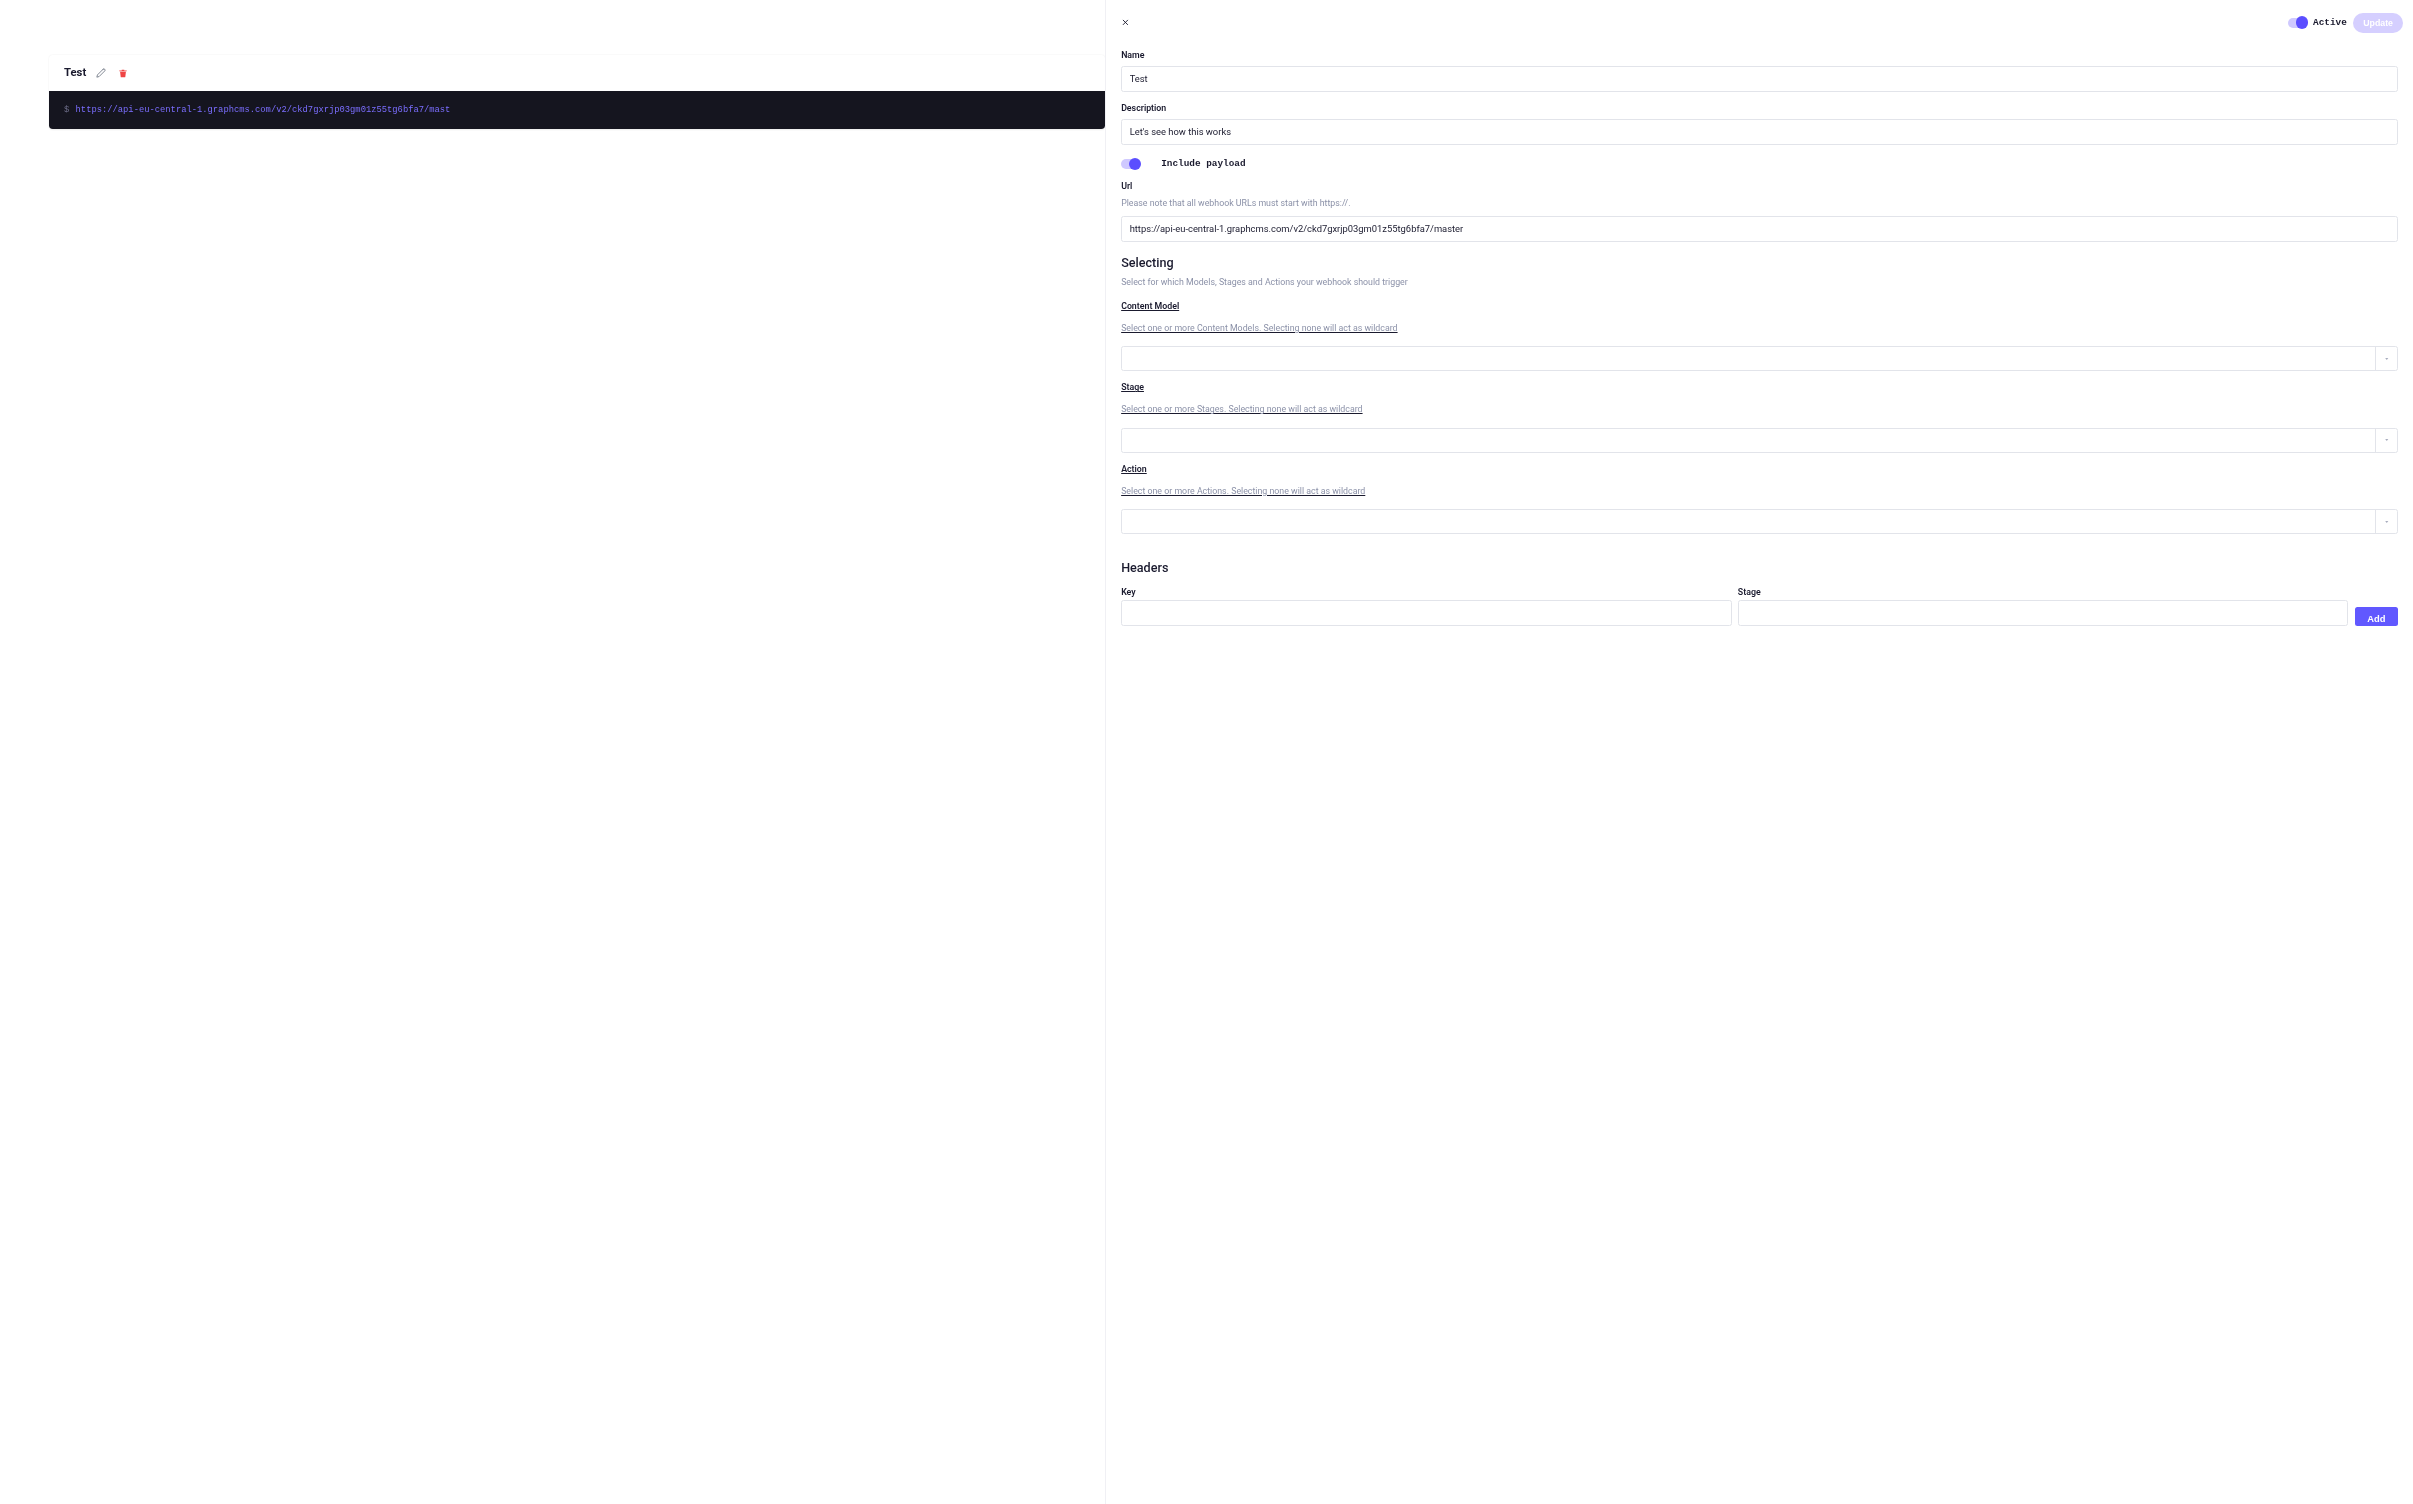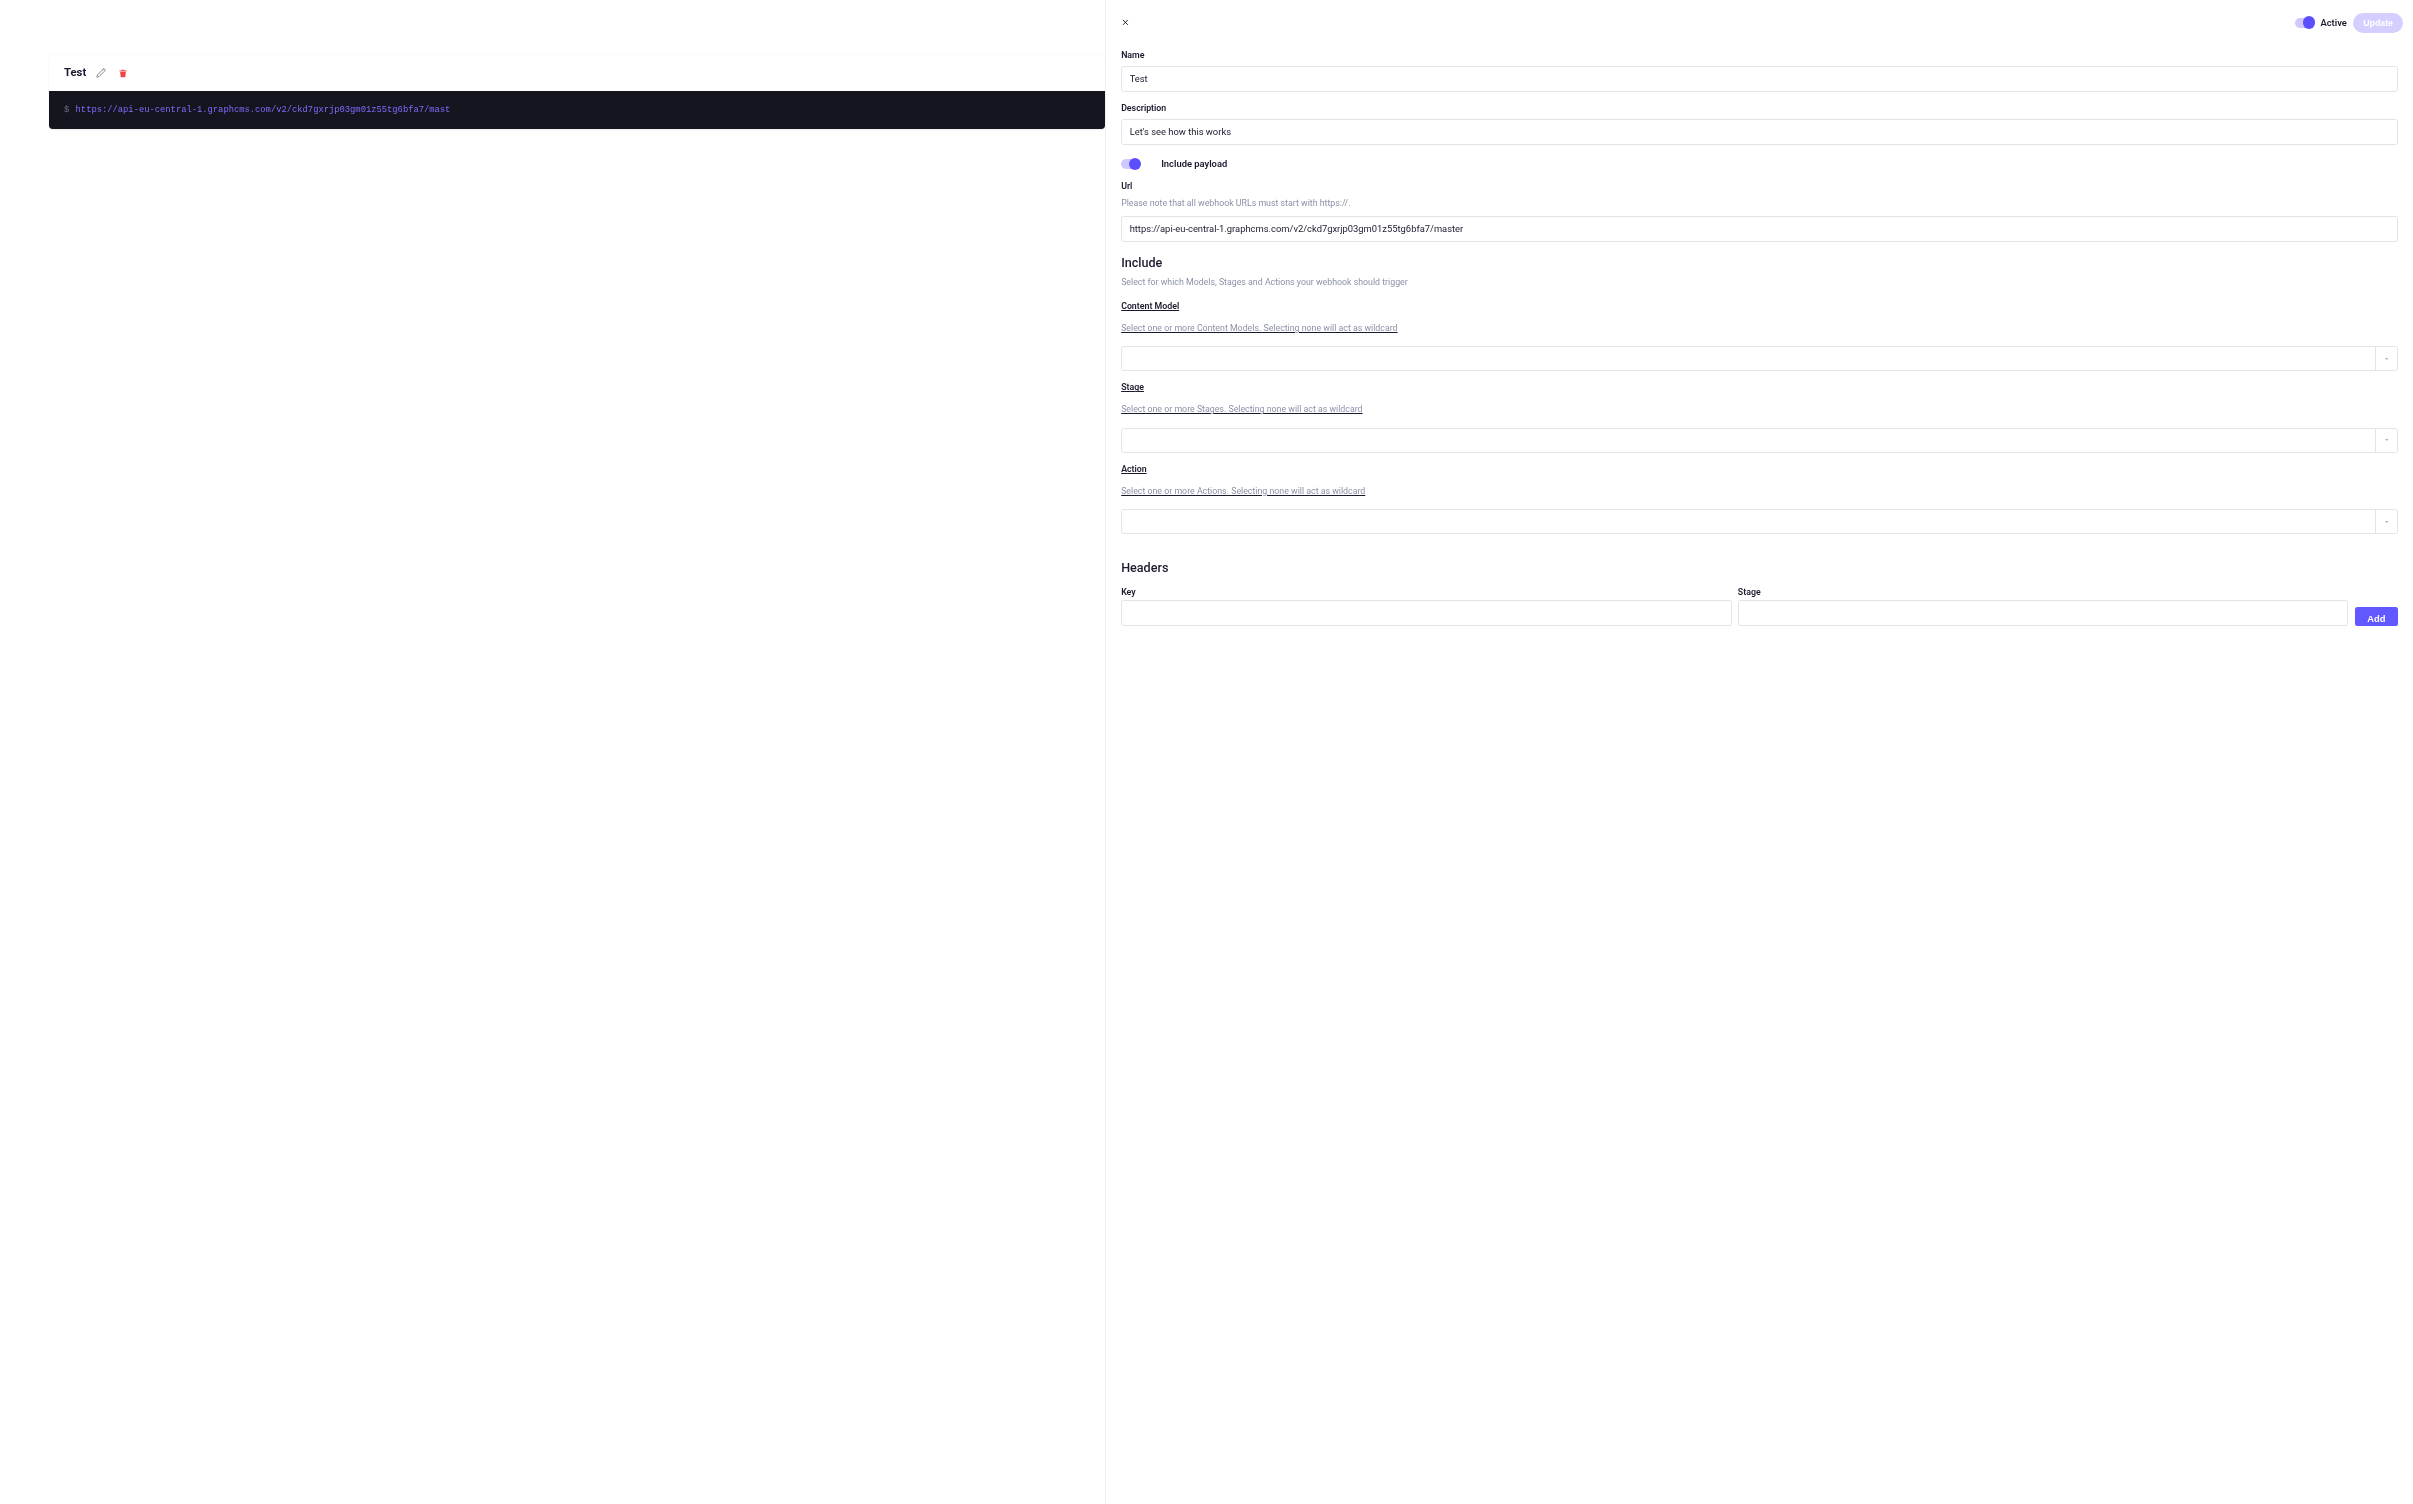--- a/index.html
+++ b/index.html
@@ -107,20 +107,21 @@
       top: -1.3px;
       width: 12.6px;
       height: 12.6px;
       border-radius: 50%;
       background: #5b4eff;
     }
     .toggle-label {
       font-weight: 600;
       font-size: 9.4px;
       color: #1a1a2e;
+      font-family: Liberation Mono, monospace;
     }
     .update-btn {
       background: #d5cfff;
       color: #fff;
       border: none;
       border-radius: 10px;
       padding: 5px 10px;
       font-weight: 600;
       font-size: 8.8px;
       cursor: pointer;
@@ -282,21 +283,21 @@
         <span class="toggle-label">Include payload</span>
       </div>
 
       <div class="field">
         <span class="label">Url</span>
         <span class="hint">Please note that all webhook URLs must start with https://.</span>
         <input class="text-input" type="text" value="https://api-eu-central-1.graphcms.com/v2/ckd7gxrjp03gm01z55tg6bfa7/master" style="">
       </div>
 
       <div class="field">
-        <span class="section-title">Include</span>
+        <span class="section-title">Selecting</span>
         <span class="hint">Select for which Models, Stages and Actions your webhook should trigger</span>
       </div>
 
       <div class="subfield">
         <span class="label">Content Model</span>
         <span class="hint">Select one or more Content Models. Selecting none will act as wildcard</span>
         <div class="select-wrap">
           <div class="select-input"></div>
           <div class="select-arrow-box">
             <svg width="7.5" height="7.5" viewBox="0 0 24 24" fill="#8b91a8">

